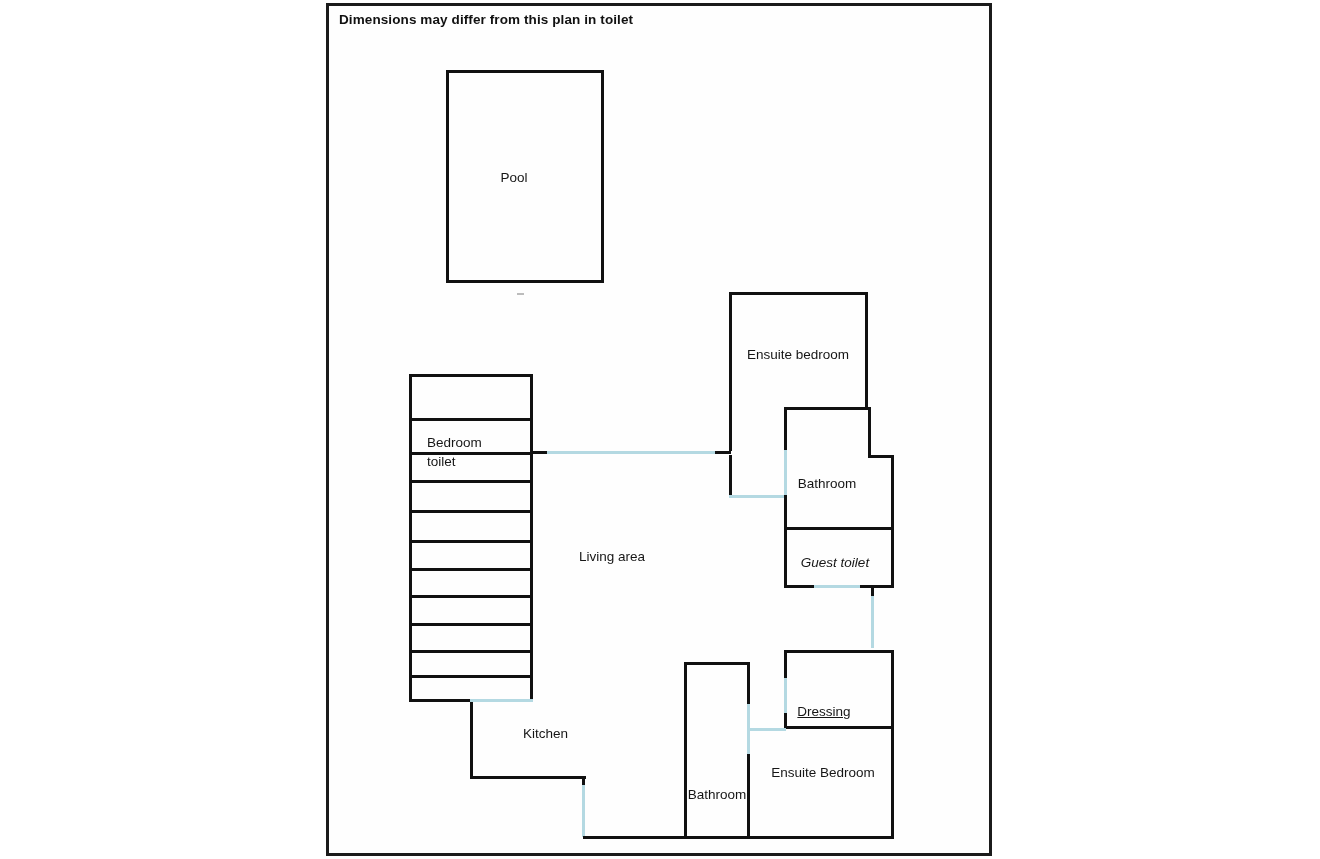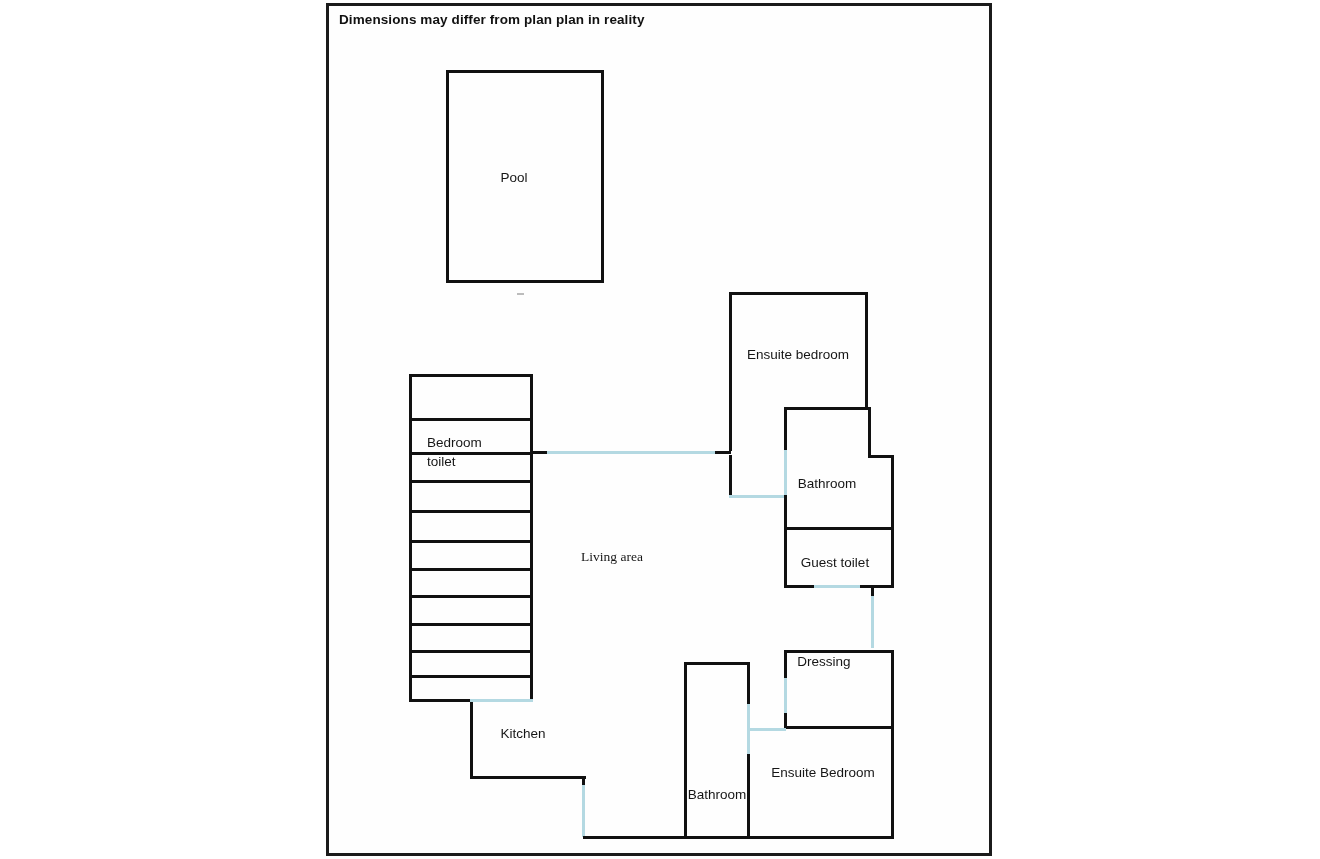--- a/index.html
+++ b/index.html
@@ -71,21 +71,21 @@
     background: transparent;
   }
 </style>
 </head>
 <body>
 
 <div id="page">
 
   <div id="plan-frame"></div>
 
-  <div class="note" style="left:339px; top:12px;">Dimensions may differ from plan plan in reality</div>
+  <div class="note" style="left:339px; top:12px;">Dimensions may differ from this plan in toilet</div>
 
   <div class="room-area" style="left:446px; top:70px; width:158px; height:213px;">
     <div class="wall-h" style="left:0px; top:0px; width:158px;"></div>
     <div class="wall-h" style="left:0px; top:210px; width:158px;"></div>
     <div class="wall-v" style="left:0px; top:0px; height:213px;"></div>
     <div class="wall-v" style="left:155px; top:0px; height:213px;"></div>
   </div>
   <div class="room-label" style="left:464px; top:170px; width:100px;">Pool</div>
   <div class="wall-thin-h" style="left:517px; top:293px; width:7px; background:#bcbcbc;"></div>
 
@@ -104,21 +104,21 @@
     <div class="wall-h" style="left:0px; top:221px; width:124px;"></div>
     <div class="wall-h" style="left:0px; top:249px; width:124px;"></div>
     <div class="wall-h" style="left:0px; top:276px; width:124px;"></div>
     <div class="wall-h" style="left:0px; top:301px; width:124px;"></div>
   </div>
   <div class="room-label" style="left:427px; top:435px; width:90px; text-align:left;">Bedroom</div>
   <div class="room-label" style="left:427px; top:454px; width:90px; text-align:left;">toilet</div>
 
   <div class="door-h" style="left:470px; top:699px; width:63px; background:#b4d9e2;"></div>
 
-  <div class="room-label" style="left:562px; top:549px; width:100px;font-family:Liberation Serif, serif;">Living area</div>
+  <div class="room-label" style="left:562px; top:549px; width:100px;">Living area</div>
 
   <div class="door-h" style="left:533px; top:451px; width:196px; background:#b4d9e2;"></div>
   <div class="wall-h" style="left:533px; top:451px; width:14px;"></div>
   <div class="wall-h" style="left:715px; top:451px; width:16px;"></div>
 
   <div class="room-area" style="left:729px; top:292px; width:139px; height:115px;">
     <div class="wall-h" style="left:0px; top:0px; width:139px;"></div>
     <div class="wall-v" style="left:0px; top:0px; height:115px;"></div>
     <div class="wall-v" style="left:136px; top:0px; height:118px;"></div>
   </div>
@@ -141,49 +141,49 @@
   </div>
   <div class="room-label" style="left:775px; top:476px; width:104px;">Bathroom</div>
 
   <div class="room-area" style="left:784px; top:530px; width:110px; height:58px;">
     <div class="wall-v" style="left:0px; top:0px; height:58px;"></div>
     <div class="wall-v" style="left:107px; top:0px; height:58px;"></div>
     <div class="wall-h" style="left:0px; top:55px; width:32px;"></div>
     <div class="door-h" style="left:30px; top:55px; width:48px; background:#b4d9e2;"></div>
     <div class="wall-h" style="left:76px; top:55px; width:34px;"></div>
   </div>
-  <div class="room-label" style="left:783px; top:555px; width:104px;">Guest toilet</div>
+  <div class="room-label" style="left:783px; top:555px; width:104px;font-style:italic;">Guest toilet</div>
 
   <div class="wall-v" style="left:871px; top:585px; height:12px;"></div>
   <div class="door-v" style="left:871px; top:596px; height:52px; background:#b4d9e2;"></div>
 
   <div class="room-area" style="left:784px; top:650px; width:110px; height:79px;">
     <div class="wall-h" style="left:0px; top:0px; width:110px;"></div>
     <div class="wall-v" style="left:0px; top:0px; height:28px;"></div>
     <div class="door-v" style="left:0px; top:28px; height:37px; background:#b4d9e2;"></div>
     <div class="wall-v" style="left:0px; top:63px; height:16px;"></div>
     <div class="wall-v" style="left:107px; top:0px; height:79px;"></div>
     <div class="wall-h" style="left:0px; top:76px; width:110px;"></div>
   </div>
-  <div class="room-label" style="left:772px; top:654px; width:104px;">Dressing</div>
+  <div class="room-label" style="left:772px; top:704px; width:104px;text-decoration:underline;">Dressing</div>
 
   <div class="room-area" style="left:750px; top:729px; width:144px; height:110px;">
     <div class="wall-v" style="left:141px; top:0px; height:110px;"></div>
     <div class="wall-h" style="left:0px; top:107px; width:144px;"></div>
   </div>
   <div class="room-label" style="left:755px; top:765px; width:136px;">Ensuite Bedroom</div>
   <div class="door-h" style="left:750px; top:728px; width:36px; background:#b4d9e2;"></div>
 
   <div class="room-area" style="left:470px; top:699px; width:116px; height:140px;">
     <div class="wall-v" style="left:0px; top:3px; height:77px;"></div>
     <div class="wall-h" style="left:0px; top:77px; width:116px;"></div>
     <div class="wall-v" style="left:112px; top:77px; height:10px;"></div>
     <div class="door-v" style="left:112px; top:86px; height:52px; background:#b4d9e2;"></div>
   </div>
-  <div class="room-label" style="left:478px; top:726px; width:90px;">Kitchen</div>
+  <div class="room-label" style="left:478px; top:726px; width:90px;text-align:right;">Kitchen</div>
   <div class="wall-h" style="left:583px; top:836px; width:102px;"></div>
 
   <div class="room-area" style="left:684px; top:662px; width:66px; height:177px;">
     <div class="wall-h" style="left:0px; top:0px; width:66px;"></div>
     <div class="wall-v" style="left:0px; top:0px; height:177px;"></div>
     <div class="wall-v" style="left:63px; top:0px; height:42px;"></div>
     <div class="door-v" style="left:63px; top:42px; height:52px; background:#b4d9e2;"></div>
     <div class="wall-v" style="left:63px; top:92px; height:85px;"></div>
   </div>
   <div class="room-label" style="left:669px; top:787px; width:96px;">Bathroom</div>

